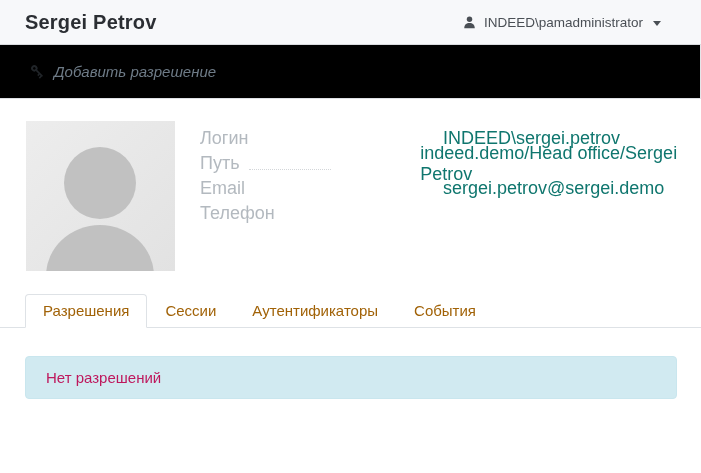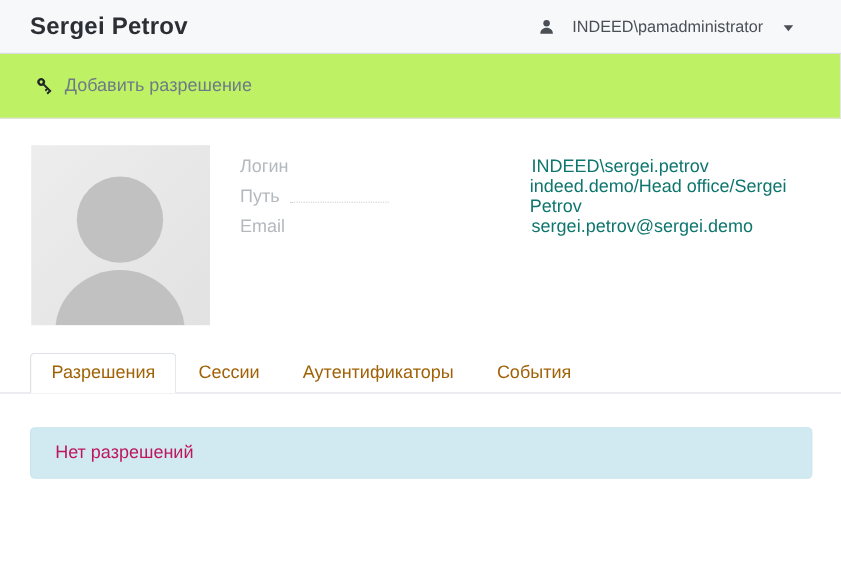--- a/index.html
+++ b/index.html
@@ -11,49 +11,49 @@
   }
 
   
   .header {
     height:45px; background:#f7f8fa; border-bottom:1px solid #d9dbdf;
     display:flex; align-items:center; justify-content:space-between;
     padding:0 40px 0 25px;
   }
   .page-title { font-size:20px; font-weight:600; color:#2b2e33; letter-spacing:.2px; }
   .user-menu {
-    display:flex; align-items:center; gap:14px;
+    display:flex; align-items:center; gap:7px;
     color:#4a4f55; font-size:13.5px; cursor:pointer;
   }
   .caret {
     width:0; height:0; margin-left:3px; margin-top:2px;
     border-left:4.5px solid transparent; border-right:4.5px solid transparent;
     border-top:5px solid #4a4f55;
   }
 
   
   .toolbar {
-    height:54px; background:#bef264;
+    height:54px; background:#000000;
     border-bottom:1px solid #dee0e4; border-right:1px solid #e4e6e9;
-    display:flex; align-items:center; padding-left:30px;
+    display:flex; align-items:center; padding-left:30px;font-style:italic;
   }
   .add-perm {
     display:flex; align-items:center; gap:9px;
     color:#6e7b87; font-size:15px; text-decoration:none; cursor:pointer;
   }
   .add-perm svg { flex:none; }
 
   
   .profile { display:flex; padding:22px 0 0 26px; }
   .avatar {
     width:149px; height:150px; flex:none; overflow:hidden;
     background:linear-gradient(135deg,#ededed 0%,#e2e2e2 100%);
   }
   .fields { margin-left:25px; padding-top:5px; }
-  .field-row { display:flex; align-items:center; height:25px; font-size:15px; }
+  .field-row { display:flex; align-items:center; height:25px; font-size:18px; }
   .field-label { width:215px; color:#b3b9bf; display:flex; align-items:center; }
   .leader { width:82px; height:.75em; margin-left:9px; border-bottom:1px dotted #d3d6d9; }
   .field-value { color:#0f766e;margin-left:28px; }
 
   
   .tabs {
     margin-top:22px; padding-left:25px; height:35px;
     border-bottom:1px solid #dee2e6; display:flex; align-items:flex-end;
   }
   .tab {
@@ -125,20 +125,23 @@
         </span>
       <span class="field-value">indeed.demo/Head office/Sergei Petrov</span>
     </div>
     <div class="field-row">
       <span class="field-label">
           <span>Email</span>
         </span>
       <span class="field-value">sergei.petrov@sergei.demo</span>
     </div>
     <div class="field-row">
+      <span class="field-label">
+          <span>Телефон</span>
+        </span>
     </div>
   </div>
 </section>
 
 <nav class="tabs">
   <div class="tab active">Разрешения</div>
   <div class="tab">Сессии</div>
   <div class="tab">Аутентификаторы</div>
   <div class="tab">События</div>
 </nav>

